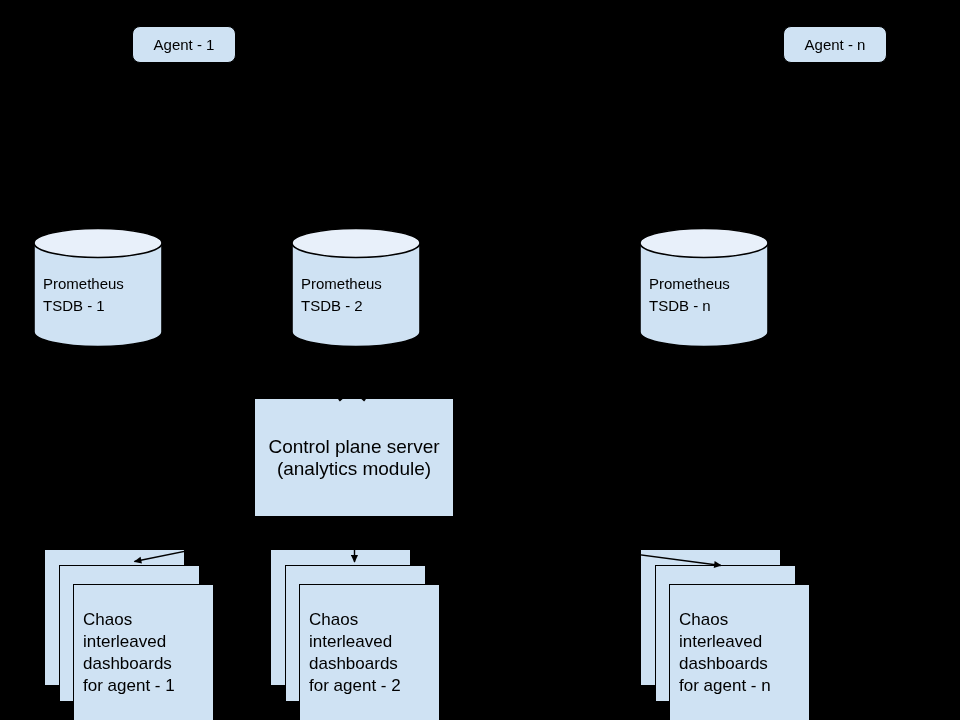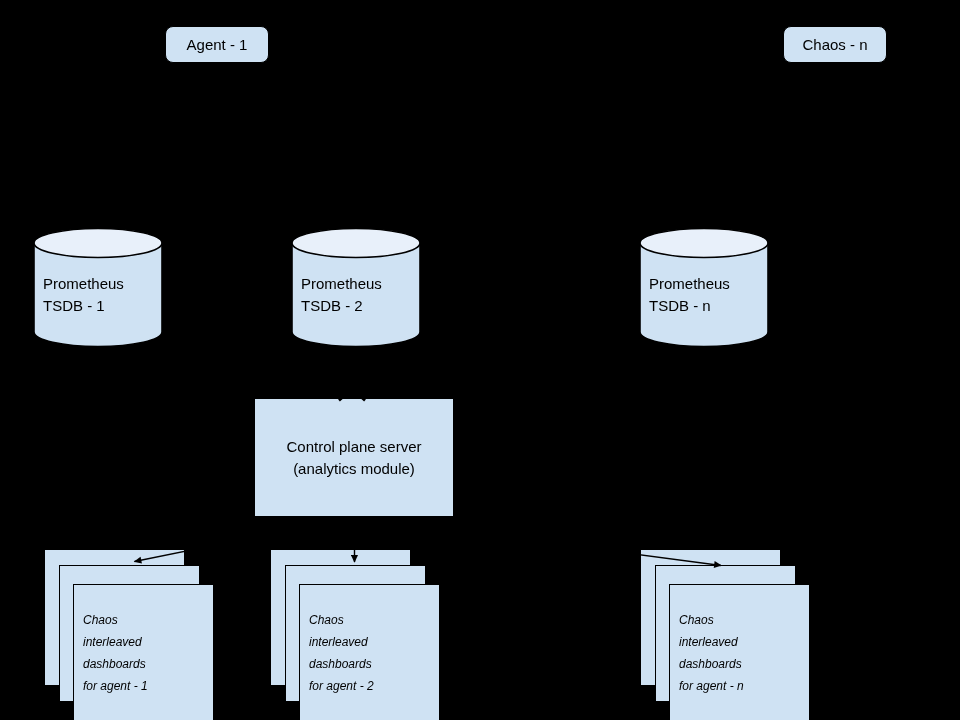--- a/index.html
+++ b/index.html
@@ -32,47 +32,47 @@
     position:absolute;left:10px;top:46px;right:0;
     font-size:15px;line-height:22px;white-space:pre-line;
   }
   
   .control-box{
     position:absolute;left:254px;top:398px;width:200px;height:119px;
     background:var(--shape-fill);border:1px solid var(--connector);box-sizing:border-box;
     display:flex;align-items:center;justify-content:center;
   }
   .control-label{
-    font-size:15px;line-height:22px;text-align:center;white-space:pre-line;
+    font-size:19px;line-height:22px;text-align:center;white-space:pre-line;
   }
   
   .stack{position:absolute;top:549px;width:171px;height:172px;}
   .sheet{
     position:absolute;width:141px;height:137px;
     background:var(--shape-fill);border:1px solid var(--connector);box-sizing:border-box;
   }
   .sheet.back{left:0;top:0;}
   .sheet.mid{left:15px;top:16px;}
   .sheet.front{left:29px;top:35px;}
   .sheet-label{
-    padding:24px 18px 0 9px;font-size:12px;line-height:22px;white-space:pre-line;font-style:italic;
+    padding:24px 18px 0 9px;font-size:17px;line-height:22px;white-space:pre-line;
   }
   
   .arrows{position:absolute;left:0;top:0;z-index:10;pointer-events:none;}
   .arrows line{stroke:var(--connector);stroke-width:1.4;}
   .arrows .arch{stroke:var(--connector);stroke-width:2.6;fill:none;}
   .arrows marker path{fill:var(--connector);}
 </style>
 </head>
 <body>
 
 <div class="canvas">
 
-  <div class="agent-box" style="left:165px">Agent - 1</div>
-  <div class="agent-box" style="left:783px">Chaos - n</div>
+  <div class="agent-box" style="left:132px">Agent - 1</div>
+  <div class="agent-box" style="left:783px">Agent - n</div>
 
   <div class="cylinder" style="left:33px">
     <svg viewBox="0 0 130 121" width="130" height="121">
       <path class="cyl-body" d="M1,16 L1,105 A64,14.5 0 0 0 129,105 L129,16"></path>
       <ellipse class="cyl-top" cx="65" cy="16" rx="64" ry="14.5"></ellipse>
     </svg>
     <div class="cyl-label">Prometheus
 TSDB - 1</div>
   </div>
   <div class="cylinder" style="left:291px">

